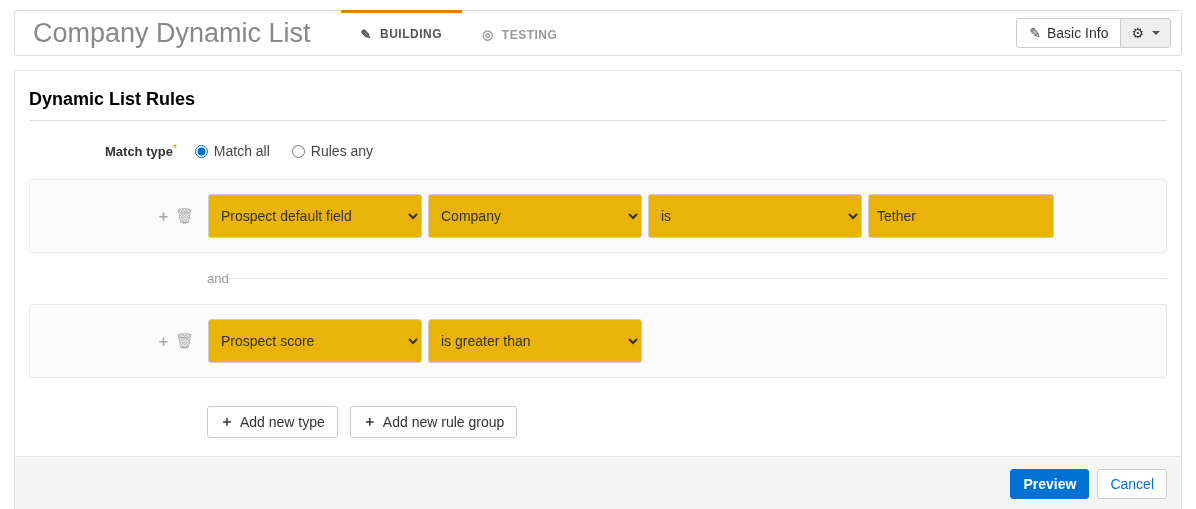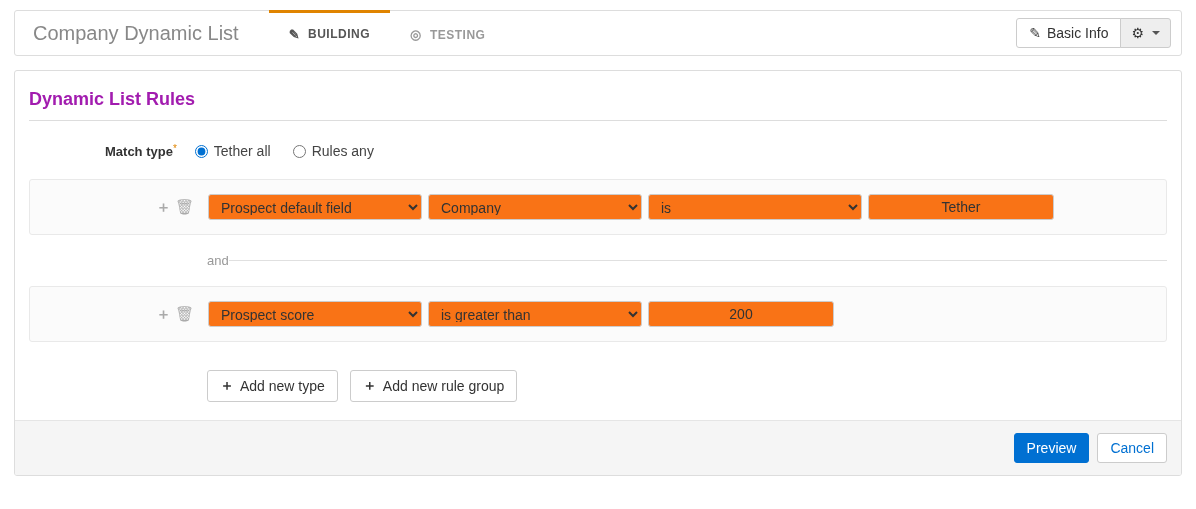--- a/index.html
+++ b/index.html
@@ -13,21 +13,21 @@
   }
   .header-bar {
     display: flex;
     align-items: center;
     border: 1px solid #ddd;
     border-radius: 3px;
     height: 46px;
     padding: 0 10px 0 18px;
   }
   .page-title {
-    font-size: 20px;
+    font-size: 27px;
     color: #888;
     font-weight: 400;
     margin-right: 30px;
     white-space: nowrap;
   }
   .tab {
     height: 46px;
     display: flex;
     align-items: center;
     gap: 8px;
@@ -80,21 +80,21 @@
   .panel {
     border: 1px solid #ddd;
     border-radius: 3px;
     margin-top: 14px;
     overflow: hidden;
   }
   .panel-body { padding: 14px 14px 0 14px; }
   .section-title {
     font-size: 18px;
     font-weight: 600;
-    color: #a21caf;
+    color: #000000;
     padding: 4px 0 10px 0;
     border-bottom: 1px solid #ddd;
     margin-bottom: 22px;
   }
   .match-row {
     display: flex;
     align-items: center;
     gap: 18px;
     margin: 8px 0 20px 0;
     padding-left: 76px;
@@ -122,51 +122,51 @@
     display: flex;
     justify-content: flex-end;
     gap: 4px;
     padding-right: 14px;
     color: #aaa;
     font-size: 15px;
   }
   .rule-actions span { cursor: pointer; }
   .rule-fields { display: flex; gap: 6px; flex: 1; }
   select.rule-sel, input.rule-inp {
-    height: 26px;
+    height: 44px;
     border: 1px solid #ccc;
     border-radius: 3px;
     padding: 4px 8px;
     font-size: 14px;
-    background: #f97316;
+    background: #eab308;
     color: #333;
   }
   select.rule-sel { min-width: 214px; }
-  input.rule-inp { width: 186px; text-align: center; }
+  input.rule-inp { width: 186px; }
   .and-divider {
     display: flex;
     align-items: center;
     margin: 18px 0 18px 178px;
   }
   .and-divider .and-text { color: #999; font-size: 13px; }
   .and-divider .and-line { flex: 1; border-bottom: 1px solid #e0e0e0; }
   .add-row {
     display: flex;
     gap: 12px;
     margin: 28px 0 18px 178px;
   }
   .footer-bar {
     border-top: 1px solid #e5e5e5;
     background: #f5f5f5;
     padding: 12px 14px;
     display: flex;
     justify-content: flex-end;
     gap: 8px;
   }
-  .btn.primary { background: #0070d2; border-color: #0070d2; color: #fff; font-weight: 400; }
+  .btn.primary { background: #0070d2; border-color: #0070d2; color: #fff; font-weight: 700; }
   .btn.success { background: #5bb85c; border-color: #52a653; color: #fff; font-weight: 600; }
   .btn.link { background: #fff; border: 1px solid #ccc; color: #0070d2; text-align: center; }
   .plus { font-weight: 700; }
 </style>
 </head>
 <body>
 
 <div class="header-bar">
   <div class="page-title">Company Dynamic List</div>
 
@@ -195,21 +195,21 @@
   <div class="panel-body">
     <div class="section-title">Dynamic List Rules</div>
 
     <div class="match-row">
       <div>
         <span class="match-label">Match type</span><span class="req">*</span>
       </div>
       <div class="radio-group">
         <label>
           <input type="radio" name="mt" checked="" style="">
-          <span>Tether all</span>
+          <span>Match all</span>
         </label>
         <label>
           <input type="radio" name="mt" style="">
           <span>Rules any</span>
         </label>
       </div>
     </div>
 
     <div class="rule-card">
       <div class="rule-actions">
@@ -240,21 +240,20 @@
         <span class="plus">＋</span>
         <span>🗑</span>
       </div>
       <div class="rule-fields">
         <select class="rule-sel">
           <option>Prospect score</option>
         </select>
         <select class="rule-sel">
           <option>is greater than</option>
         </select>
-        <input class="rule-inp" value="200" style="">
       </div>
     </div>
 
     <div class="add-row">
       <button class="btn">
         <span class="plus">＋</span>
         <span>Add new type</span>
       </button>
       <button class="btn">
         <span class="plus">＋</span>

